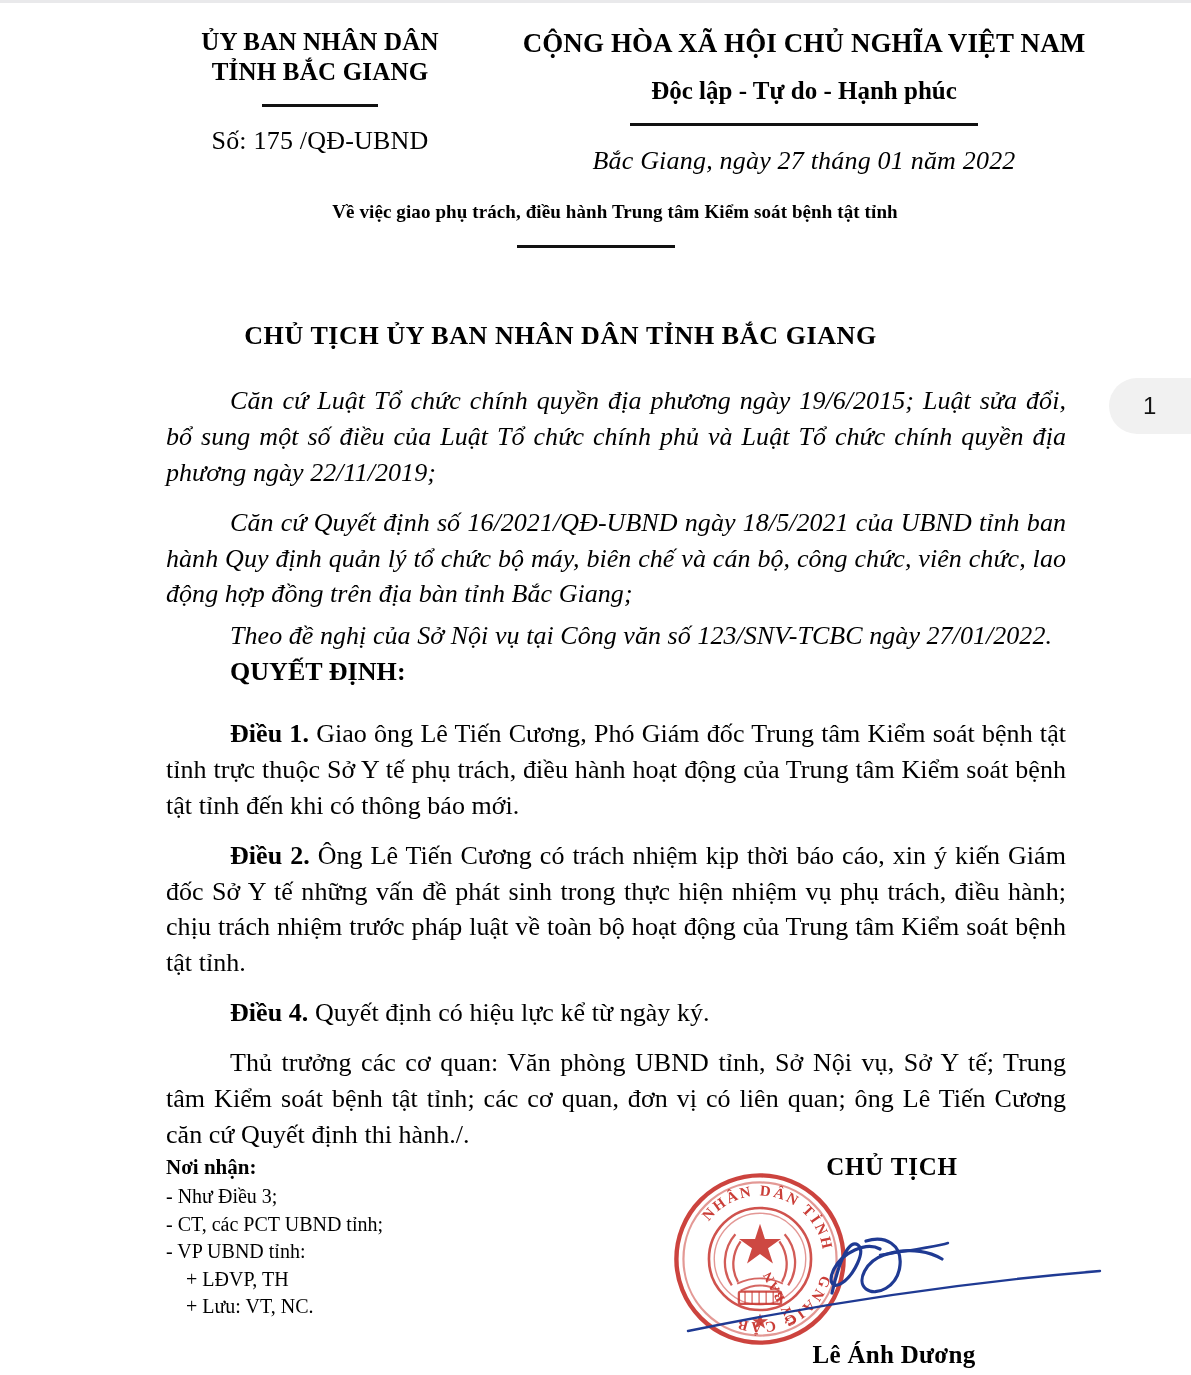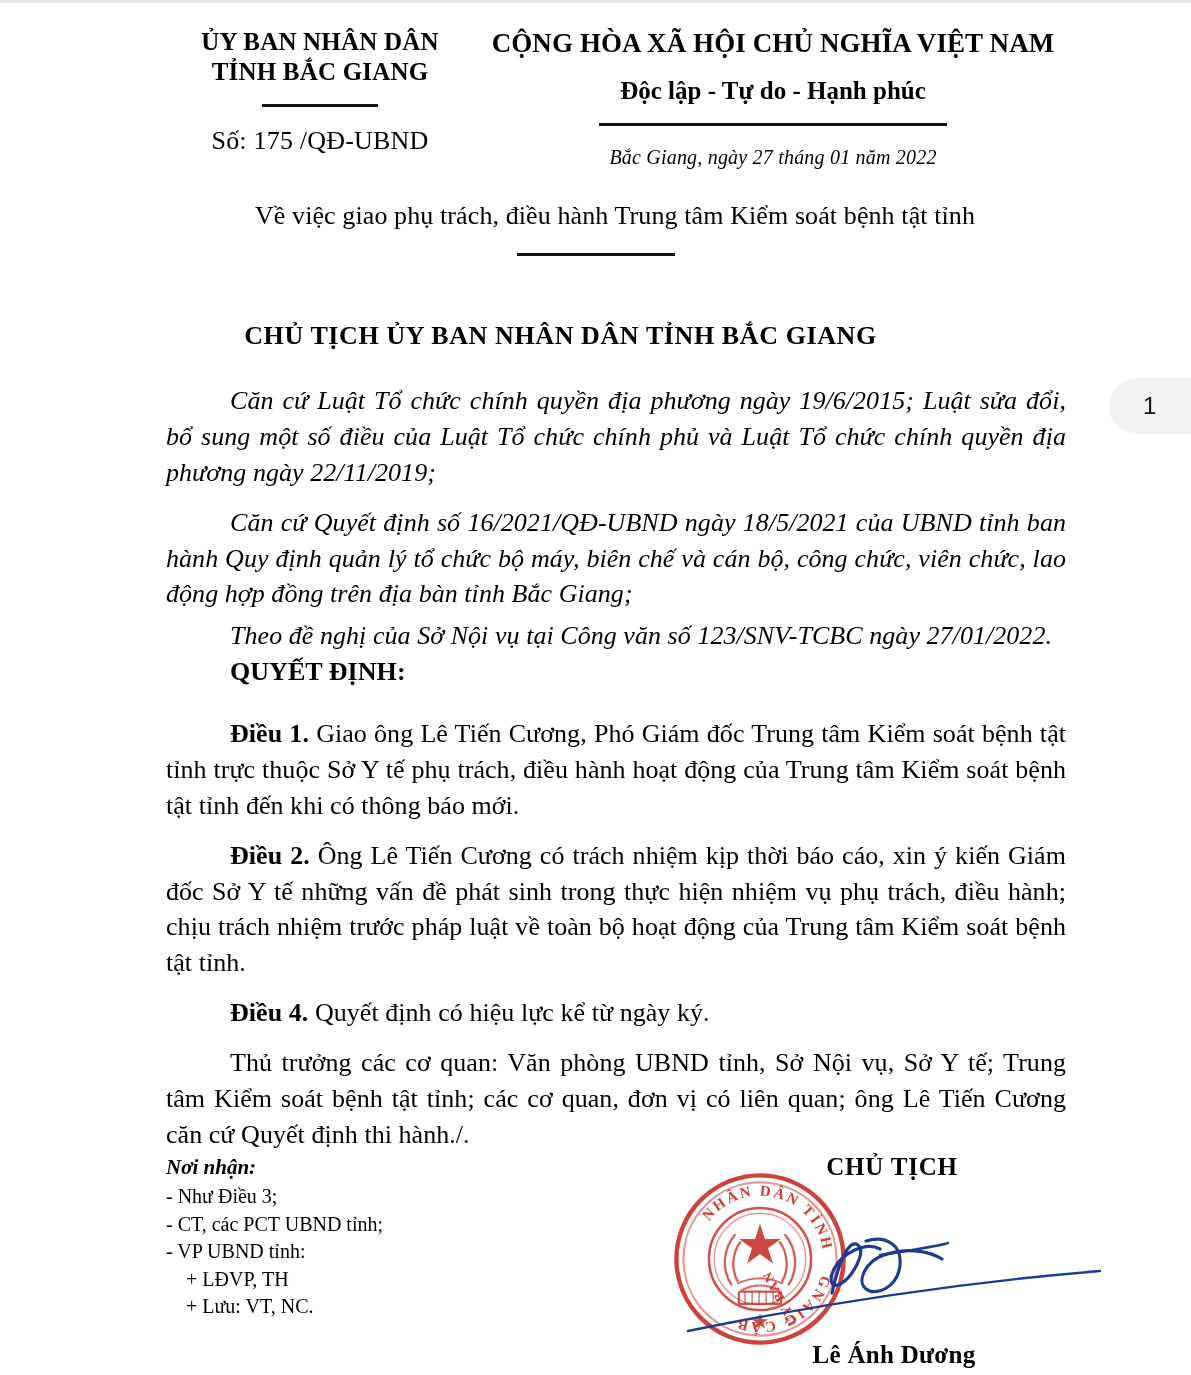--- a/index.html
+++ b/index.html
@@ -65,21 +65,21 @@
   }
   .hdr-left {
     position: absolute;
     left: 140px;
     top: 0;
     width: 360px;
     text-align: center;
   }
   .hdr-right {
     position: absolute;
-    left: 473px;
+    left: 504px;
     top: 0;
     width: 600px;
     text-align: center;
   }
   .org-name {
     font-weight: bold;
     font-size: 25px;
     line-height: 1.18;
     letter-spacing: 0.2px;
     white-space: pre-line;
@@ -104,41 +104,41 @@
   .rule-left  { width: 116px; margin-top: 18px; }
   .rule-right { width: 348px; margin-top: 16px; }
 
   .doc-number {
     font-size: 26px;
     margin-top: 19px;
     letter-spacing: 0.2px;
   }
   .doc-place-date {
     font-style: italic;
-    font-size: 20px;
+    font-size: 26px;
     margin-top: 20px;
     letter-spacing: 0.2px;
   }
 
   
   .title-block {
     position: absolute;
     left: 0;
     top: 192px;
     width: 1191px;
     text-align: center;
   }
   .doc-type {
     font-weight: bold;
     font-size: 28px;
     letter-spacing: 0.6px;
   }
   .doc-subject {
-    font-weight: normal;
-    font-size: 26px;
+    font-weight: bold;
+    font-size: 19px;
     margin-top: 6px;
     letter-spacing: 0.1px;
     margin-left: 39px;
   }
   .rule-title { width: 158px; margin-top: 22px; border-top: 3px solid #111; }
 
   .authority {
     position: absolute;
     left: 0;
     top: 318px;
@@ -191,21 +191,20 @@
   .recipients {
     position: absolute;
     left: 166px;
     top: 0;
     width: 430px;
     font-size: 20px;
     line-height: 1.38;
   }
   .recipients-title {
     font-weight: bold;
-    font-style: italic;
     font-size: 21px;
     margin-bottom: 1px;
   }
   .recipients li {
     list-style: none;
     white-space: pre;
   }
   .recipients ul { margin: 0; padding: 0; }
 
   .signature {

